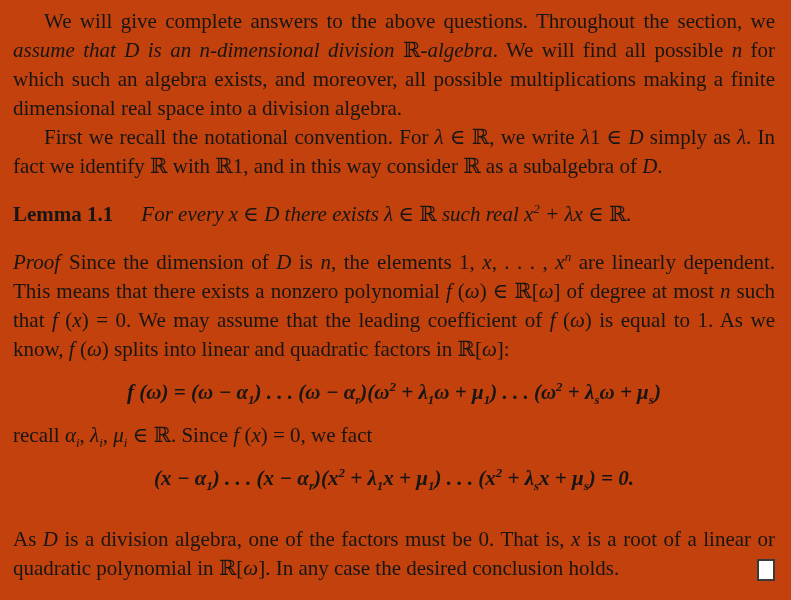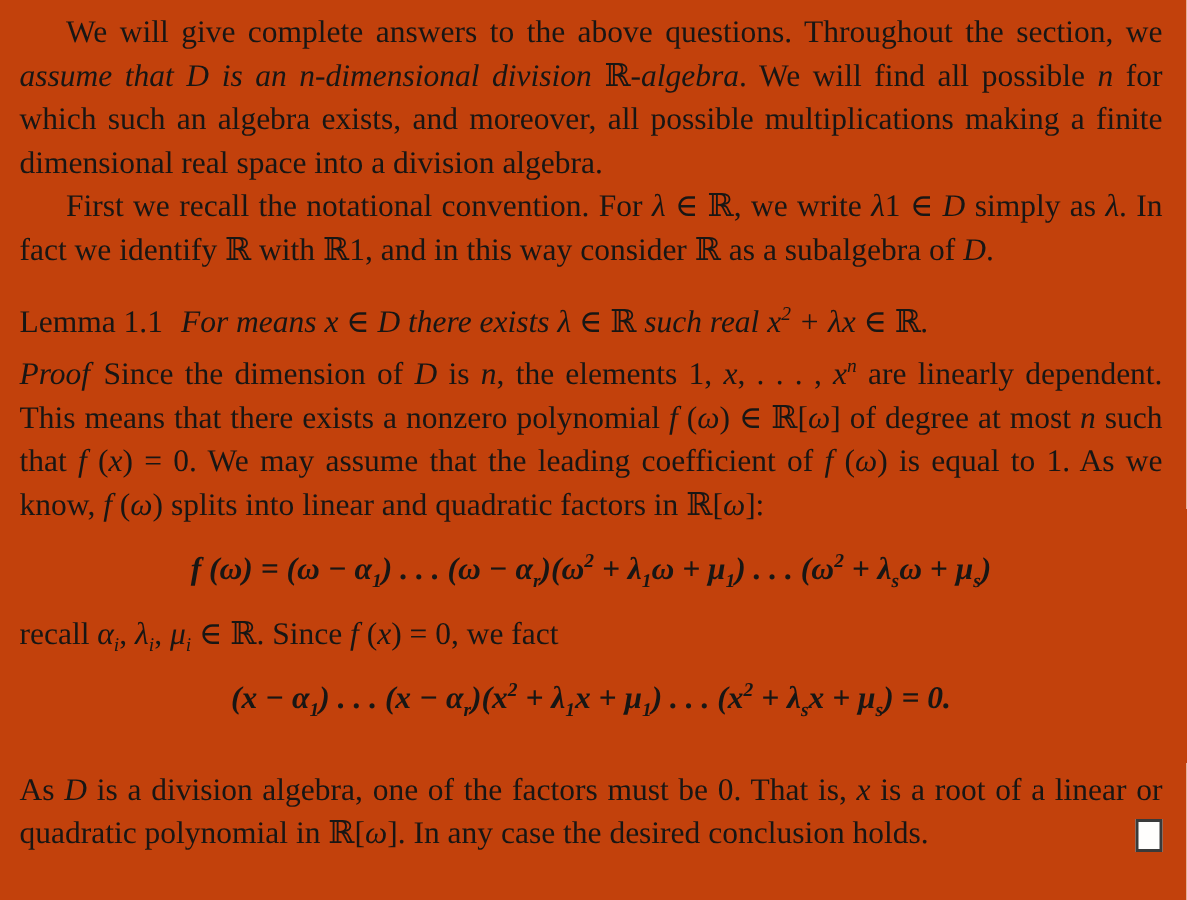--- a/index.html
+++ b/index.html
@@ -17,33 +17,33 @@
     padding: 7px 16px 0 13px;
     font-family: "Liberation Serif", "DejaVu Serif", serif;
     font-size: 21px;
     line-height: 29px;
     color: #181614;
     text-align: justify;
   }
   .page p { margin: 0; }
   p.indent { text-indent: 31px; }
   p.lemma  { margin-top: 19px; text-align: left; }
-  p.proof  { margin-top: 6px; }
+  p.proof  { margin-top: 19px; }
   p.formula {
     margin: 14px 0;
     text-align: center;
     font-style: italic;
     text-indent: 0;
     font-weight: bold;
   }
   p.closing { margin-top: 32px; }
   .label-lemma {
-    font-weight: normal;
+    font-weight: bold;
     font-style: normal;
-    margin-right: 12px;
+    margin-right: 28px;
   }
   .label-proof {
     font-style: italic;
     margin-right: 9px;
   }
   .i  { font-style: italic; }
   .bb {
     font-style: normal;
     font-family: "DejaVu Serif", "DejaVu Sans", serif;
   }
@@ -68,20 +68,20 @@
     background: #fffefd;
   }
 </style>
 </head>
 <body>
 
 <main class="page">
   <section>
       <p class="para indent"><span>We will give complete answers to the above questions. Throughout the section, we </span><span class="i">assume that D is an n-dimensional division </span><span class="bb">ℝ</span><span class="i">-algebra</span><span>. We will find all possible </span><span class="i">n</span><span> for which such an algebra exists, and moreover, all possible multiplications making a finite dimensional real space into a division algebra.</span></p>
       <p class="para indent"><span>First we recall the notational convention. For </span><span class="i">λ</span><span> ∈ </span><span class="bb">ℝ</span><span>, we write </span><span class="i">λ</span><span>1 ∈ </span><span class="i">D</span><span> simply as </span><span class="i">λ</span><span>. In fact we identify </span><span class="bb">ℝ</span><span> with </span><span class="bb">ℝ</span><span>1, and in this way consider </span><span class="bb">ℝ</span><span> as a subalgebra of </span><span class="i">D</span><span>.</span></p>
-      <p class="lemma"><span class="label-lemma">Lemma 1.1</span><span class="i">For means x ∈ D there exists λ ∈ </span><span class="bb">ℝ</span><span class="i"> such real x</span><span class="i sup">2</span><span class="i"> + λx ∈ </span><span class="bb">ℝ</span><span class="i">.</span></p>
+      <p class="lemma"><span class="label-lemma">Lemma 1.1</span><span class="i">For every x ∈ D there exists λ ∈ </span><span class="bb">ℝ</span><span class="i"> such real x</span><span class="i sup">2</span><span class="i"> + λx ∈ </span><span class="bb">ℝ</span><span class="i">.</span></p>
       <p class="proof"><span class="label-proof">Proof</span><span>Since the dimension of </span><span class="i">D</span><span> is </span><span class="i">n</span><span>, the elements 1, </span><span class="i">x</span><span>, . . . , </span><span class="i">x</span><span class="i sup">n</span><span> are linearly dependent. This means that there exists a nonzero polynomial </span><span class="i">f</span><span> (</span><span class="i">ω</span><span>) ∈ </span><span class="bb">ℝ</span><span>[</span><span class="i">ω</span><span>] of degree at most </span><span class="i">n</span><span> such that </span><span class="i">f</span><span> (</span><span class="i">x</span><span>) = 0. We may assume that the leading coefficient of </span><span class="i">f</span><span> (</span><span class="i">ω</span><span>) is equal to 1. As we know, </span><span class="i">f</span><span> (</span><span class="i">ω</span><span>) splits into linear and quadratic factors in </span><span class="bb">ℝ</span><span>[</span><span class="i">ω</span><span>]:</span></p>
       <p class="formula"><span>f (ω) = (ω − α</span><span class="sub">1</span><span>) . . . (ω − α</span><span class="sub">r</span><span>)(ω</span><span class="sup">2</span><span> + λ</span><span class="sub">1</span><span>ω + μ</span><span class="sub">1</span><span>) . . . (ω</span><span class="sup">2</span><span> + λ</span><span class="sub">s</span><span>ω + μ</span><span class="sub">s</span><span>)</span></p>
       <p class="para"><span>recall </span><span class="i">α</span><span class="i sub">i</span><span>, </span><span class="i">λ</span><span class="i sub">i</span><span>, </span><span class="i">μ</span><span class="i sub">i</span><span> ∈ </span><span class="bb">ℝ</span><span>. Since </span><span class="i">f</span><span> (</span><span class="i">x</span><span>) = 0, we fact</span></p>
       <p class="formula"><span>(x − α</span><span class="sub">1</span><span>) . . . (x − α</span><span class="sub">r</span><span>)(x</span><span class="sup">2</span><span> + λ</span><span class="sub">1</span><span>x + μ</span><span class="sub">1</span><span>) . . . (x</span><span class="sup">2</span><span> + λ</span><span class="sub">s</span><span>x + μ</span><span class="sub">s</span><span>) = 0.</span></p>
       <p class="closing"><span>As </span><span class="i">D</span><span> is a division algebra, one of the factors must be 0. That is, </span><span class="i">x</span><span> is a root of a linear or quadratic polynomial in </span><span class="bb">ℝ</span><span>[</span><span class="i">ω</span><span>]. In any case the desired conclusion holds.</span><span class="qed"></span></p>
     </section>
 </main>
 
 </body></html>

